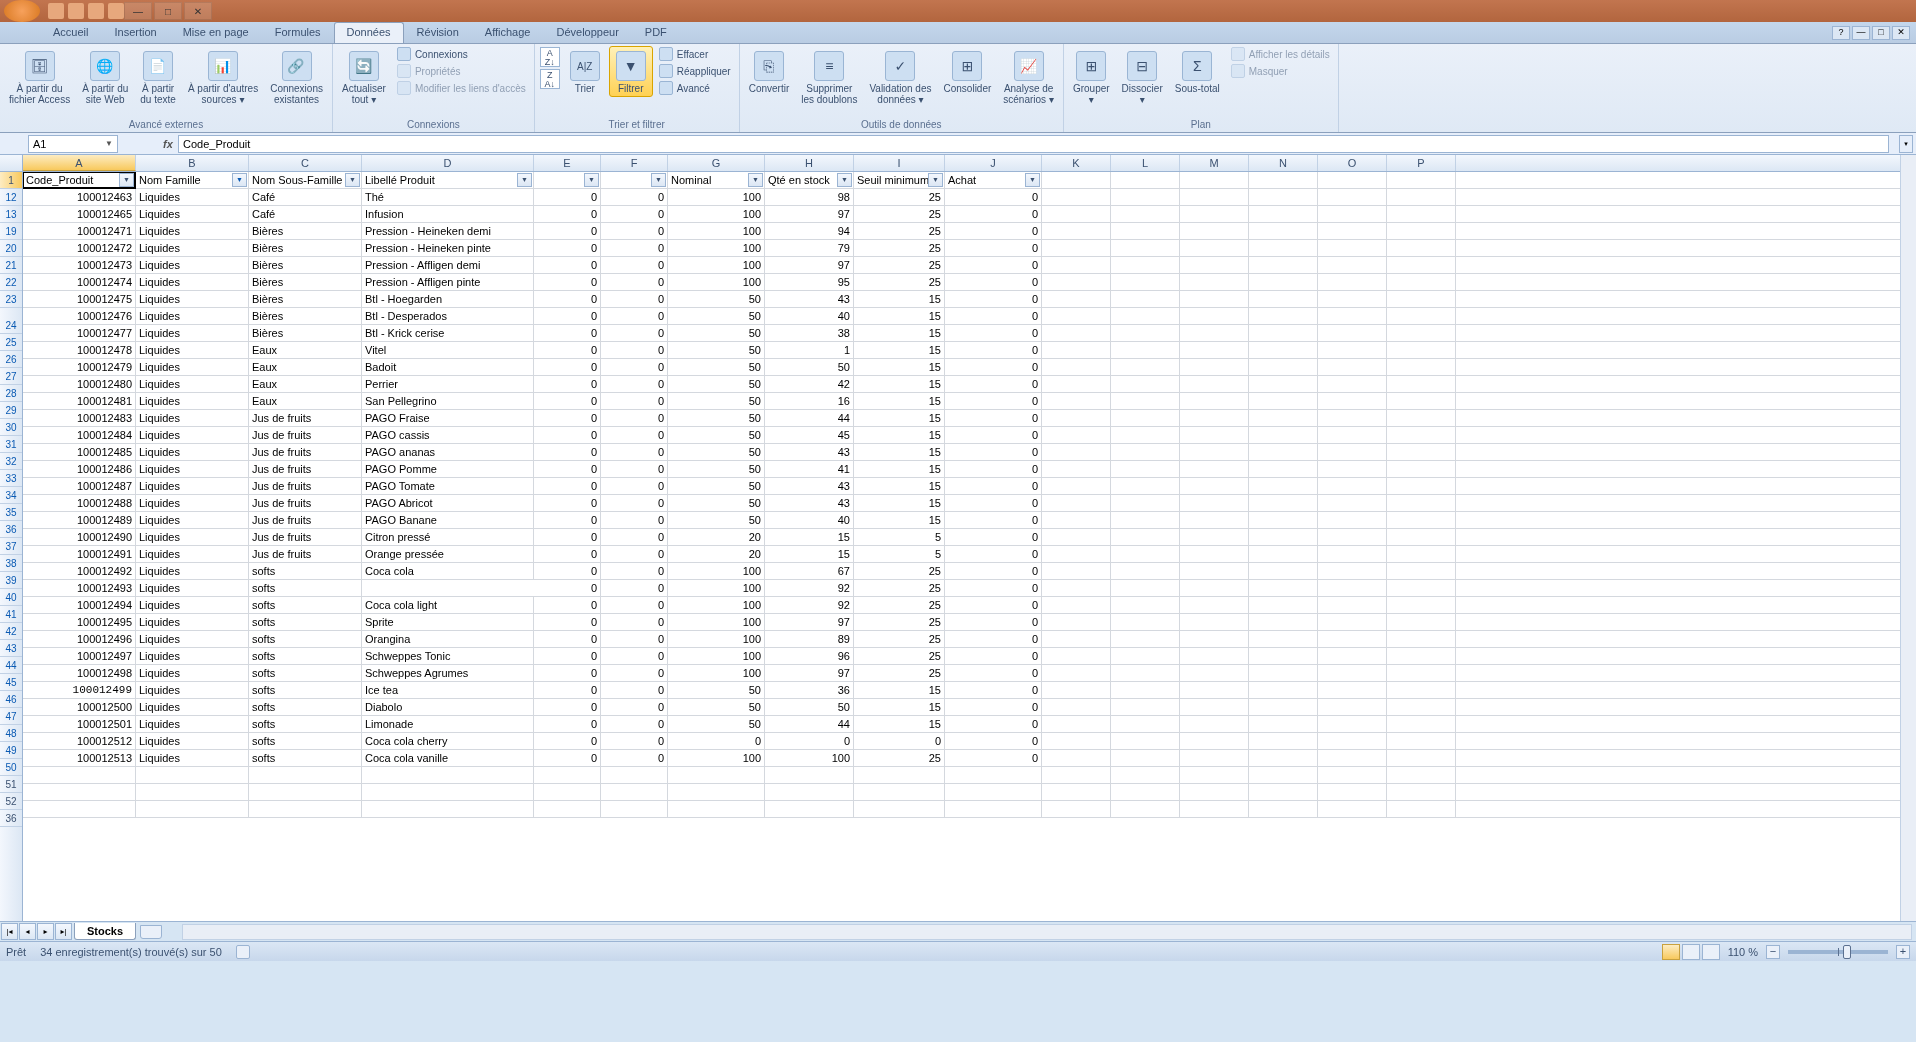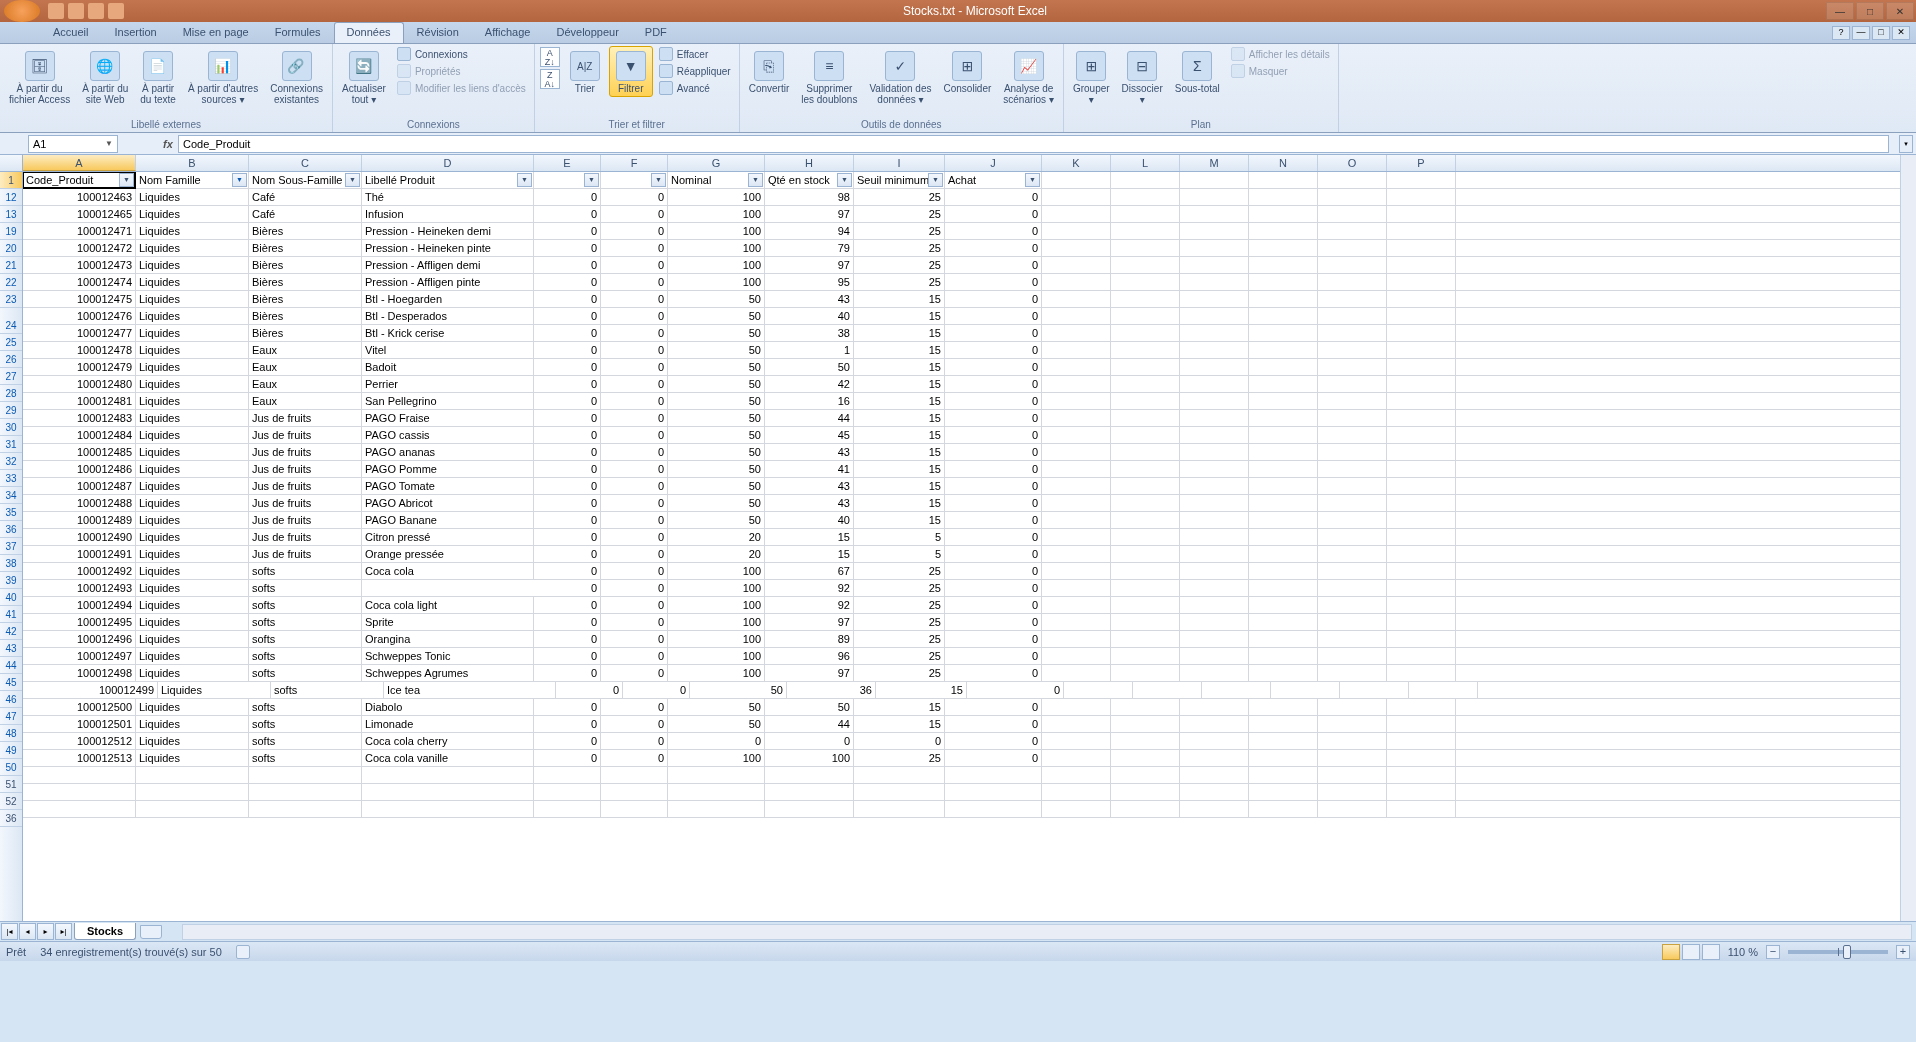--- a/index.html
+++ b/index.html
@@ -84,21 +84,20 @@
 <body>
 
 <div class="titlebar">
   <div class="office-btn"></div>
   <div class="qat">
     <div class="qat-item"></div>
     <div class="qat-item"></div>
     <div class="qat-item"></div>
     <div class="qat-item"></div>
   </div>
-  <div class="title-text">Stocks.txt - Microsoft Excel</div>
   <div class="win-controls">
     <div class="win-btn">—</div>
     <div class="win-btn">□</div>
     <div class="win-btn">✕</div>
   </div>
 </div>
 
 <div class="tabs" id="tabs-row">
   <div class="tab">Accueil</div>
     <div class="tab">Insertion</div>
@@ -139,21 +138,21 @@
           <div class="rbtn-icon">📊</div>
           <span style="white-space:pre-line">À partir d'autres
 sources ▾</span>
         </div>
       <div class="rbtn-large">
           <div class="rbtn-icon">🔗</div>
           <span style="white-space:pre-line">Connexions
 existantes</span>
         </div>
     </div>
-    <div class="group-label">Libellé externes</div>
+    <div class="group-label">Avancé externes</div>
   </div>
 
   <div class="group">
     <div class="group-content">
       <div class="rbtn-large">
           <div class="rbtn-icon">🔄</div>
           <span style="white-space:pre-line">Actualiser
 tout ▾</span>
         </div>
       <div class="vstack">
@@ -883,21 +882,21 @@
         <div class="cell num" style="width: 91px;">25</div>
         <div class="cell num" style="width: 97px;">0</div>
         <div class="cell" style="width: 69px;"></div>
         <div class="cell" style="width: 69px;"></div>
         <div class="cell" style="width: 69px;"></div>
         <div class="cell" style="width: 69px;"></div>
         <div class="cell" style="width: 69px;"></div>
         <div class="cell" style="width: 69px;"></div>
       </div>
       <div class="row">
-        <div class="cell num" style="width: 135px;">100012499</div>
+        <div class="cell num" style="width: 113px; font-family: Liberation Mono, monospace;">100012499</div>
         <div class="cell" style="width: 113px;">Liquides</div>
         <div class="cell" style="width: 113px;">softs</div>
         <div class="cell" style="width: 172px;">Ice tea</div>
         <div class="cell num" style="width: 67px;">0</div>
         <div class="cell num" style="width: 67px;">0</div>
         <div class="cell num" style="width: 97px;">50</div>
         <div class="cell num" style="width: 89px;">36</div>
         <div class="cell num" style="width: 91px;">15</div>
         <div class="cell num" style="width: 97px;">0</div>
         <div class="cell" style="width: 69px;"></div>

